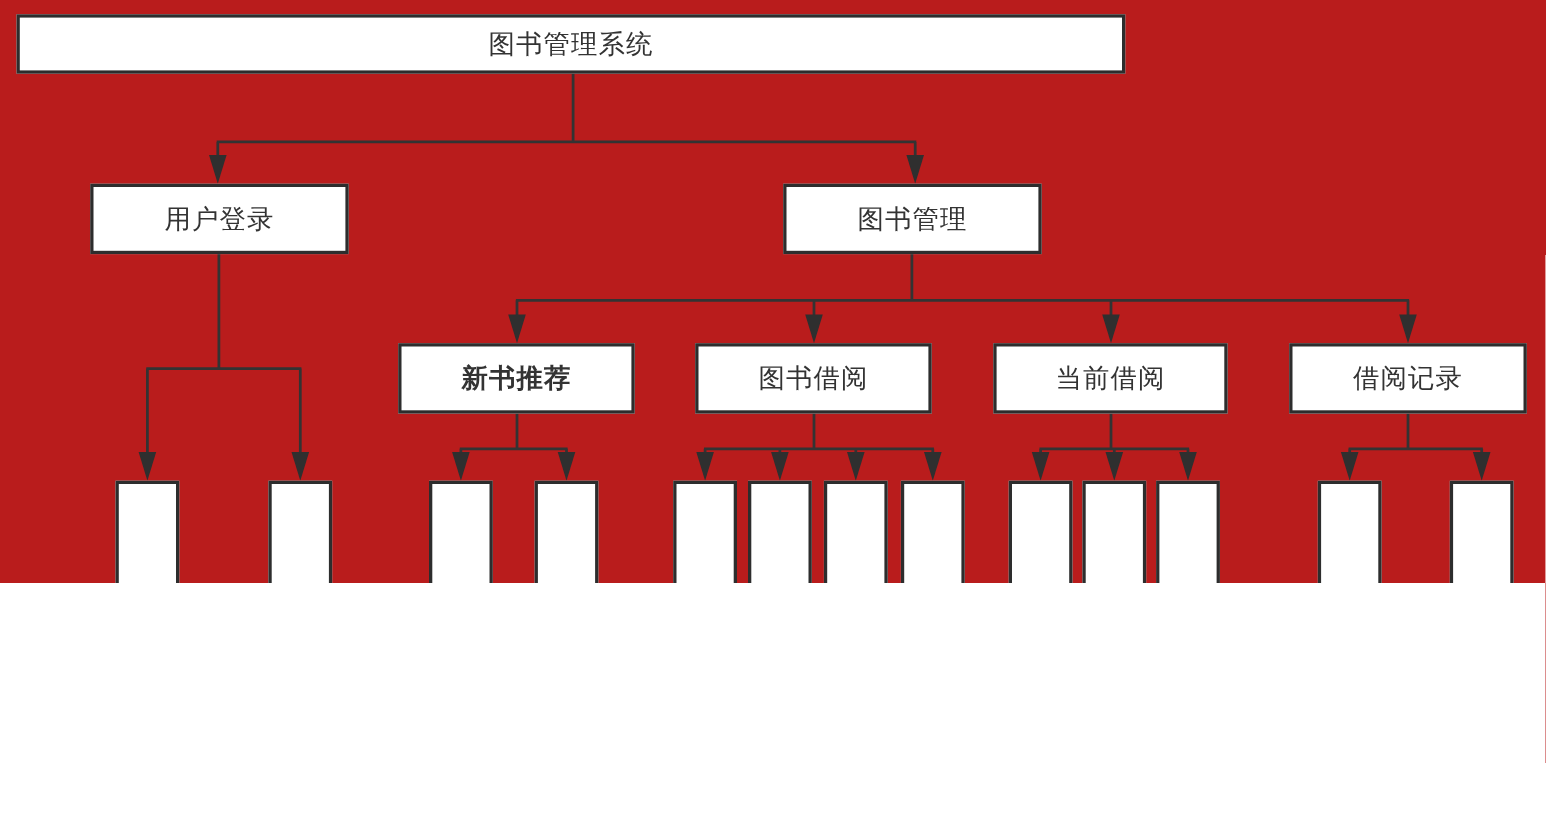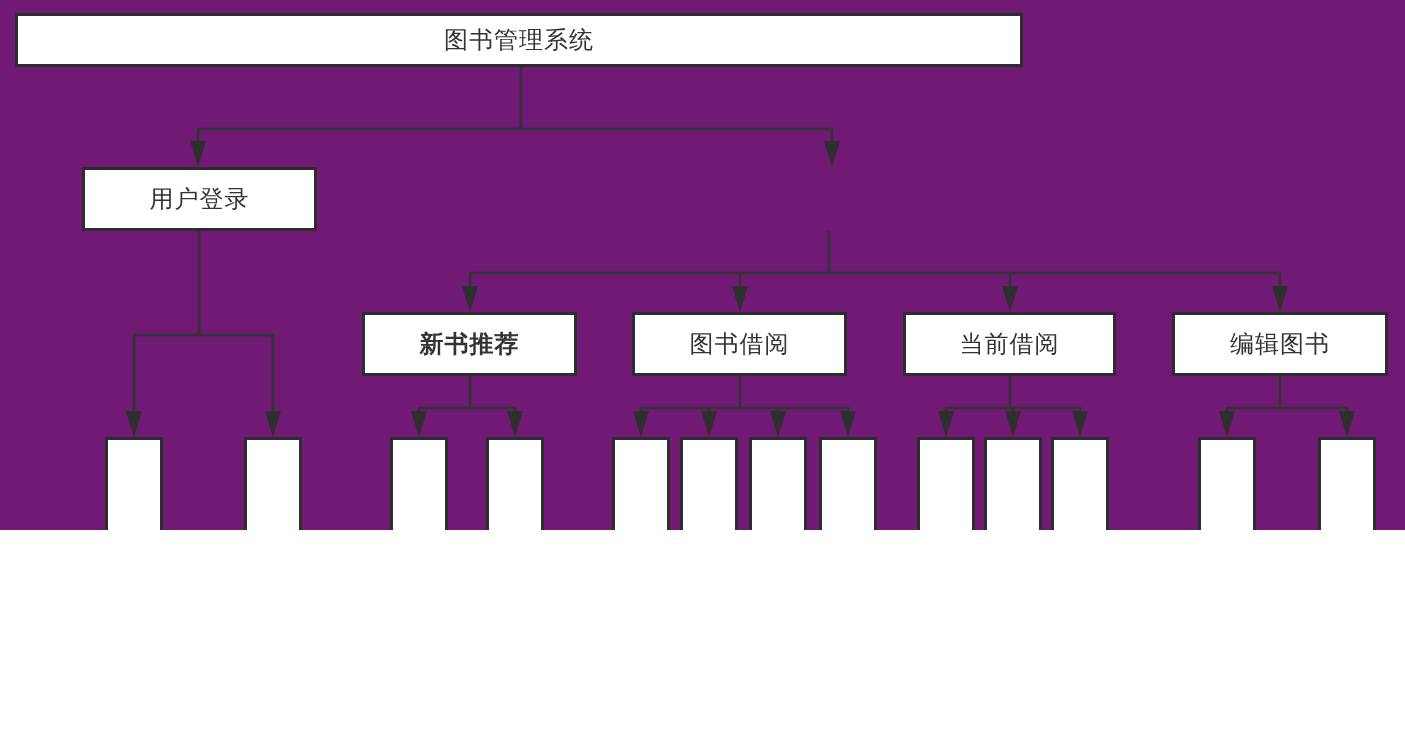--- a/index.html
+++ b/index.html
@@ -1,19 +1,19 @@
 <!DOCTYPE html>
 <html><head>
 <meta charset="utf-8">
 <style>
   html,body{margin:0;padding:0;background:#ffffff;}
   #canvas{
     position:relative;
     width:1405px;height:530px;
-    background:#701a75;
+    background:#b91c1c;
     font-family:"Liberation Sans","DejaVu Sans",sans-serif;
     color:#333333;
     overflow:hidden;
   }
   #connectors{position:absolute;left:0;top:0;width:1405px;height:747px;z-index:1;}
   .node{
     position:absolute;
     box-sizing:border-box;
     background:#ffffff;
     border:3px solid #2d2d2d;
@@ -95,32 +95,35 @@
     <polygon points="1339,411 1355,411 1347,437" fill="#2f2f2f"></polygon>
   </svg>
 
   <div class="node n-root">
     <span class="h-label">图书管理系统</span>
   </div>
 
   <div class="node n-login">
     <span class="h-label">用户登录</span>
   </div>
+  <div class="node n-mgmt">
+    <span class="h-label">图书管理</span>
+  </div>
 
   <div class="node n-l2 n-rec">
     <span class="h-label">新书推荐</span>
   </div>
   <div class="node n-l2 n-borrow">
     <span class="h-label">图书借阅</span>
   </div>
   <div class="node n-l2 n-current">
     <span class="h-label">当前借阅</span>
   </div>
   <div class="node n-l2 n-history">
-    <span class="h-label">编辑图书</span>
+    <span class="h-label">借阅记录</span>
   </div>
 
   <div class="node leaf lf-a1">
     <span class="v-label">用户登录</span>
   </div>
   <div class="node leaf lf-a2">
     <span class="v-label">注销登录</span>
   </div>
 
   <div class="node leaf lf-b1">

